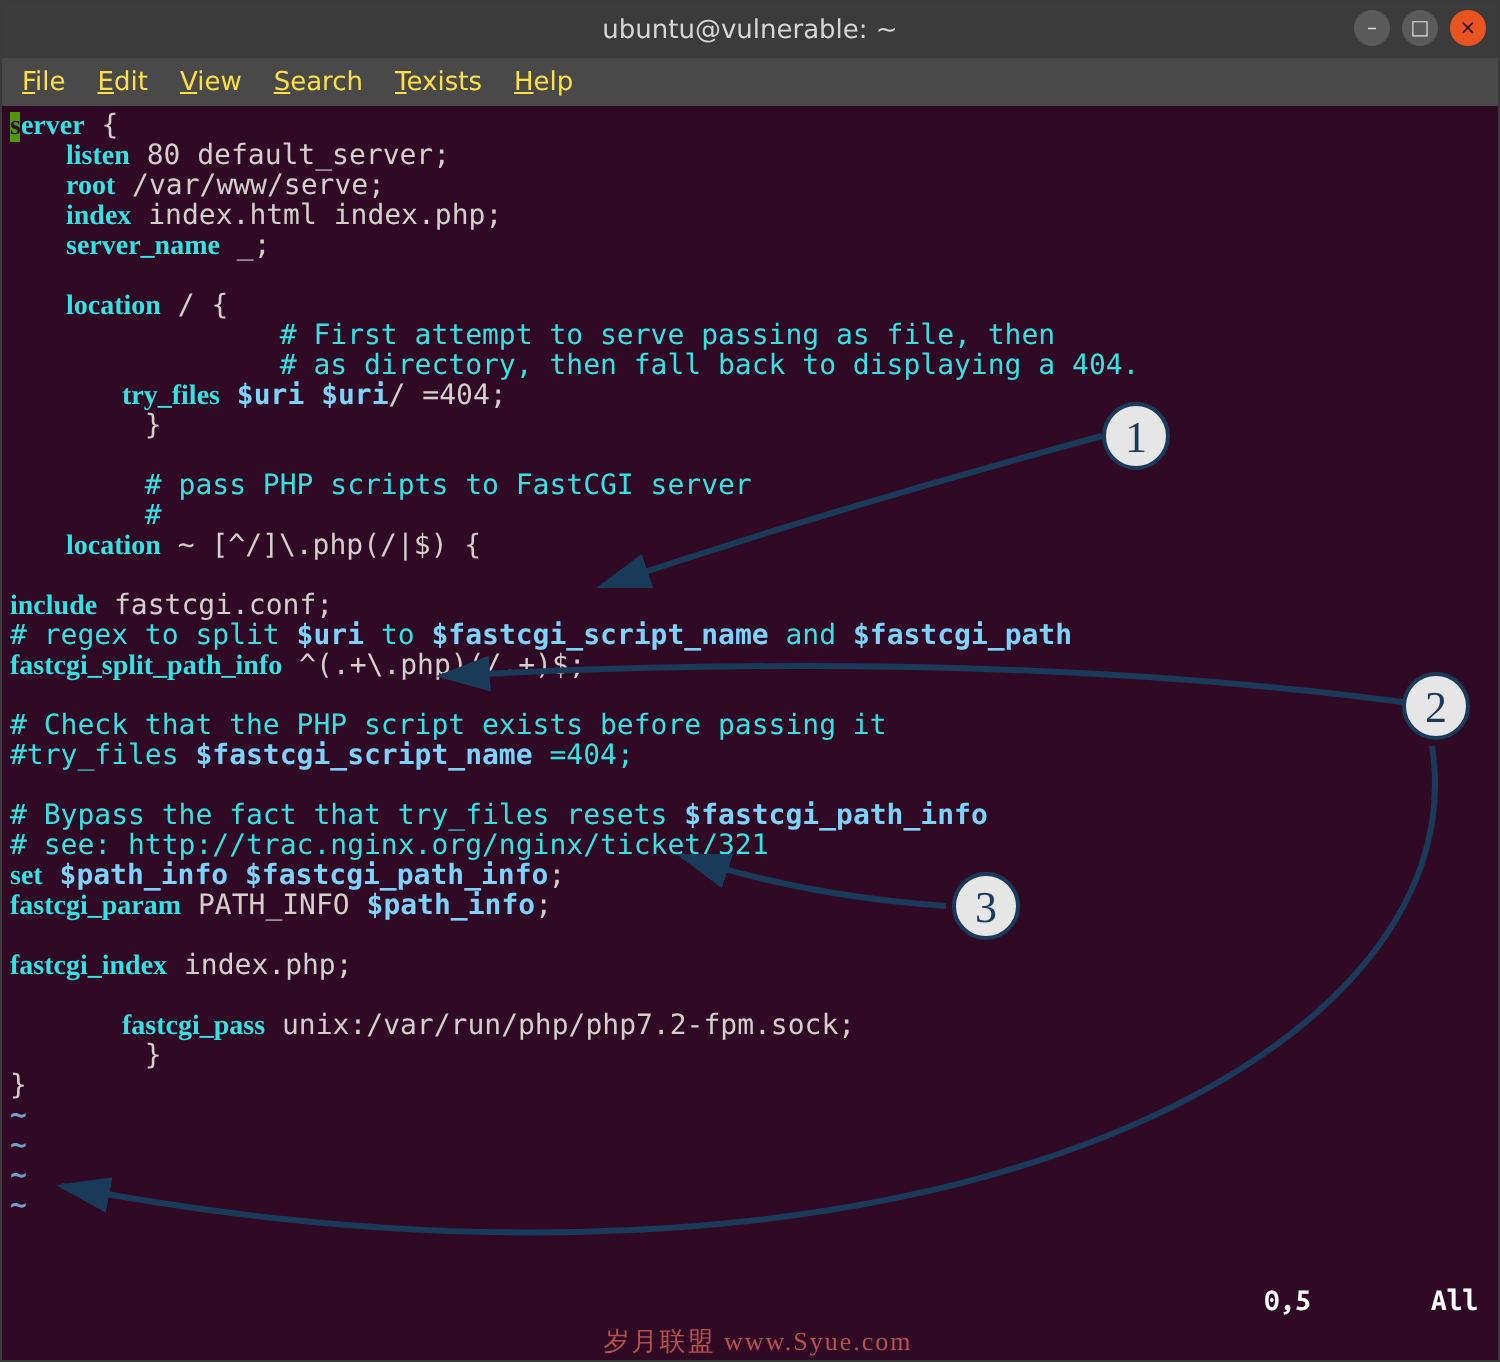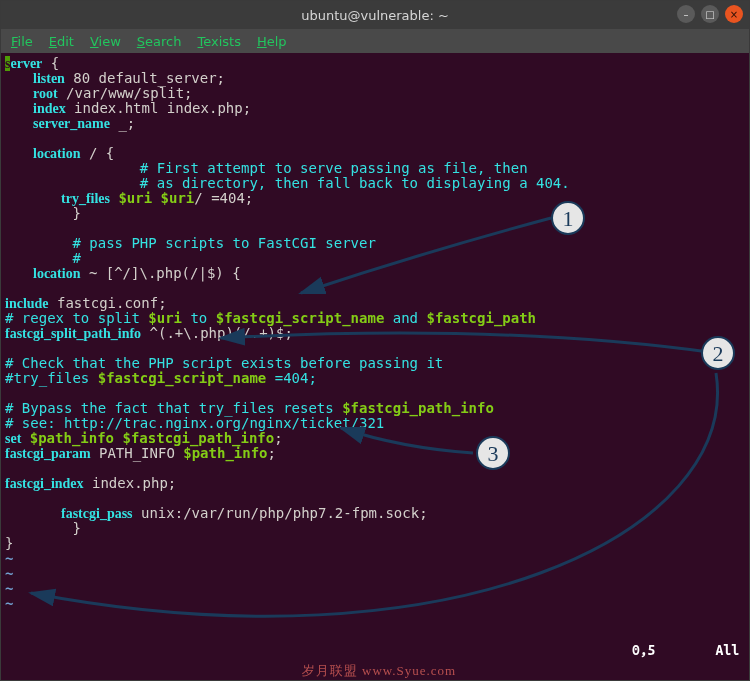--- a/index.html
+++ b/index.html
@@ -3,28 +3,28 @@
 <meta charset="utf-8">
 <style>
   * { margin: 0; padding: 0; box-sizing: border-box; }
   html, body { width: 750px; height: 681px; font-family: "DejaVu Sans", sans-serif; background: #2c001e; overflow: hidden; }
   .window { width: 750px; height: 681px; display: flex; flex-direction: column; border: 1px solid #3a3a3a; }
   .titlebar { height: 28px; background: #3b3b3b; display: flex; align-items: center; justify-content: center; position: relative; color: #d6d6d6; font-size: 13px; }
   .win-controls { position: absolute; right: 6px; top: 4px; display: flex; gap: 6px; }
   .wc { width: 18px; height: 18px; border-radius: 50%; display: flex; align-items: center; justify-content: center; font-size: 10px; }
   .wc.min, .wc.max { background: #5a5a5a; color: #ddd; }
   .wc.close { background: #e95420; color: #2b0f06; }
-  .menubar { height: 24px; background: #494949; display: flex; align-items: center; gap: 16px; padding: 0 10px; color: #22c55e; font-size: 13px; }
+  .menubar { height: 24px; background: #494949; display: flex; align-items: center; gap: 16px; padding: 0 10px; color: #fde047; font-size: 13px; }
   .menubar .mi { cursor: default; }
   .menubar .mi .ul { text-decoration: underline; }
   .terminal { flex: 1; background: #300a24; position: relative; font-family: "Ubuntu Mono", monospace; font-size: 14px; line-height: 15px; padding: 3px 4px 0 4px; color: #d3d0cb; }
   pre.code { white-space: pre; }
   .kw { color: #34e2e2; font-weight: bold; font-family: Liberation Serif, serif; }
   .cm { color: #34e2e2; }
-  .var { color: #84cc16; font-weight: bold; }
+  .var { color: #7dd3fc; font-weight: bold; }
   .curs { background: #4e9a06; color: #300a24; }
   .tilde { color: #729fcf; font-weight: bold; }
   .status { position: absolute; left: 0; right: 0; bottom: 22px; display: flex; justify-content: space-between; padding: 0 10px; font-weight: bold; color: #ffffff; }
   .watermark { position: absolute; bottom: 2px; width: 100%; text-align: center; color: #b8504f; font-size: 13px; font-family: serif; letter-spacing: 1px; }
   .annot-layer { position: absolute; top: 0; left: 0; pointer-events: none; }
   .circ { position: absolute; width: 34px; height: 34px; border-radius: 50%; background: #e6e6e6; border: 2px solid #1a3a5a; display: flex; align-items: center; justify-content: center; font-size: 22px; color: #1a3a5a; font-family: serif; }
   .arrow-svg { position: absolute; top: 0; left: 0; }
 </style>
 </head>
 <body>
@@ -45,21 +45,21 @@
     <span class="mi"><span class="ul">E</span><span>dit</span></span>
     <span class="mi"><span class="ul">V</span><span>iew</span></span>
     <span class="mi"><span class="ul">S</span><span>earch</span></span>
     <span class="mi"><span class="ul">T</span><span>exists</span></span>
     <span class="mi"><span class="ul">H</span><span>elp</span></span>
   </div>
 
   <div class="terminal">
 <pre class="code"><span class="kw"><span class="curs">s</span><span>erver</span></span><span> {</span>
 <span class="kw">        listen</span><span> 80 default_server;</span>
-<span class="kw">        root</span><span> /var/www/split;</span>
+<span class="kw">        root</span><span> /var/www/serve;</span>
 <span class="kw">        index</span><span> index.html index.php;</span>
 <span class="kw">        server_name</span><span> _;</span>
 <span></span>
 <span class="kw">        location</span><span> / {</span>
 <span class="cm">                # First attempt to serve passing as file, then</span>
 <span class="cm">                # as directory, then fall back to displaying a 404.</span>
 <span class="kw">                try_files</span><span> </span><span class="var">$uri</span><span> </span><span class="var">$uri</span><span>/ =404;</span>
 <span>        }</span>
 <span></span>
 <span class="cm">        # pass PHP scripts to FastCGI server</span>

